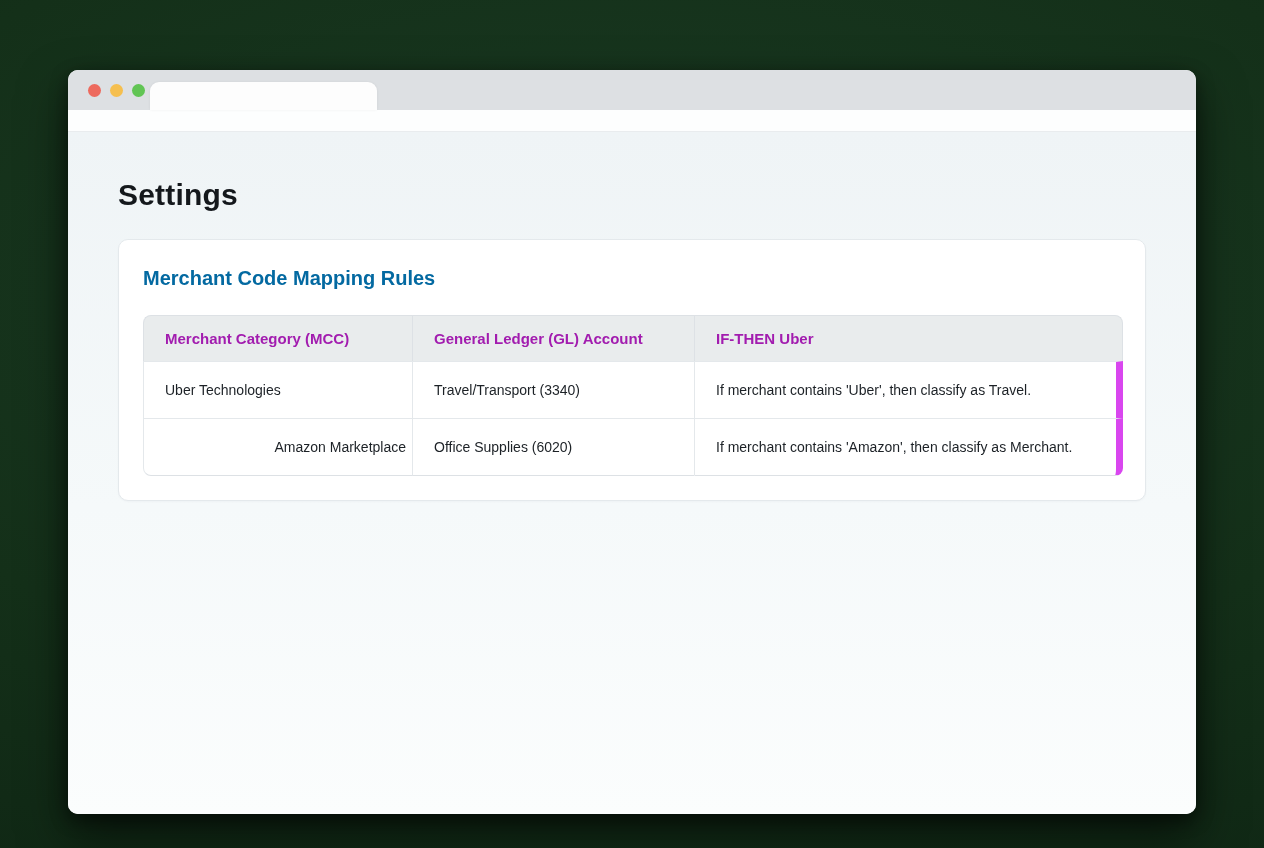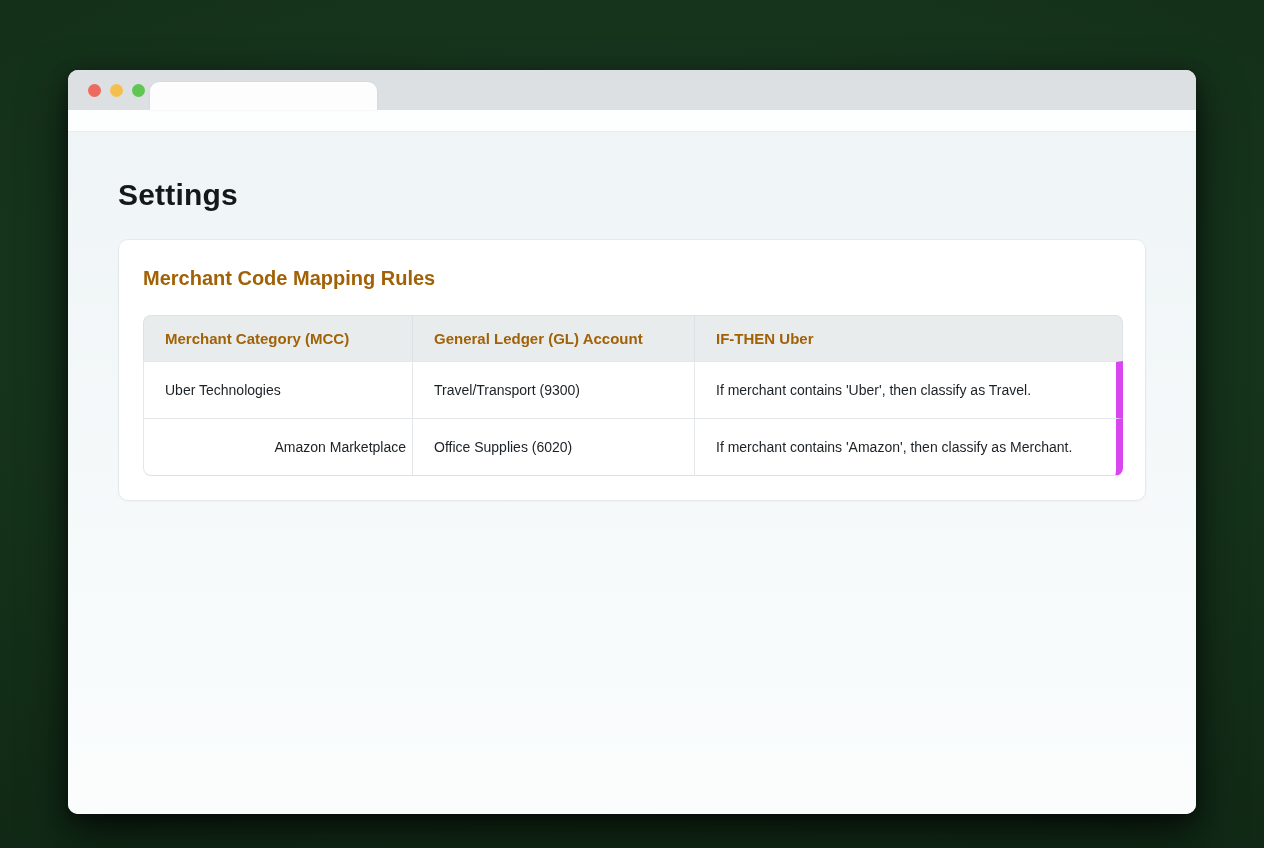--- a/index.html
+++ b/index.html
@@ -85,37 +85,37 @@
     background: #ffffff;
     border: 1px solid #e4e9ec;
     border-radius: 10px;
     padding: 26px 24px 24px 24px;
     box-shadow: 0 1px 2px rgba(30,40,50,0.03);
   }
   .card-title {
     font-size: 20px;
     line-height: 24px;
     font-weight: 700;
-    color: #a16207;
+    color: #0369a1;
     margin-bottom: 25px;
   }
   table.rules-table {
     width: 980px;
     border-collapse: separate;
     border-spacing: 0;
     table-layout: fixed;
   }
   .rules-table col.c1 { width: 269px; }
   .rules-table col.c2 { width: 282px; }
   .rules-table col.c3 { width: 429px; }
   .rules-table th {
     background: #e9eced;
     font-size: 15px;
     font-weight: 700;
-    color: #a16207;
+    color: #a21caf;
     text-align: left;
     padding: 14px 10px 14px 21px;
     border-top: 1px solid #dde1e5;
     border-left: 1px solid #dde1e5;
     white-space: nowrap;
     overflow: hidden;
   }
   .rules-table th:last-child { border-right: 1px solid #dde1e5; }
   .rules-table th:first-child { border-top-left-radius: 8px; }
   .rules-table th:last-child { border-top-right-radius: 8px; }
@@ -168,21 +168,21 @@
           <thead>
             <tr>
               <th>Merchant Category (MCC)</th>
               <th>General Ledger (GL) Account</th>
               <th>IF-THEN Uber</th>
             </tr>
           </thead>
           <tbody>
             <tr>
               <td>Uber Technologies</td>
-              <td>Travel/Transport (9300)</td>
+              <td>Travel/Transport (3340)</td>
               <td>If merchant contains 'Uber', then classify as Travel.</td>
             </tr>
             <tr>
               <td>Amazon Marketplace</td>
               <td>Office Supplies (6020)</td>
               <td>If merchant contains 'Amazon', then classify as Merchant.</td>
             </tr>
           </tbody>
         </table>
       </div>

